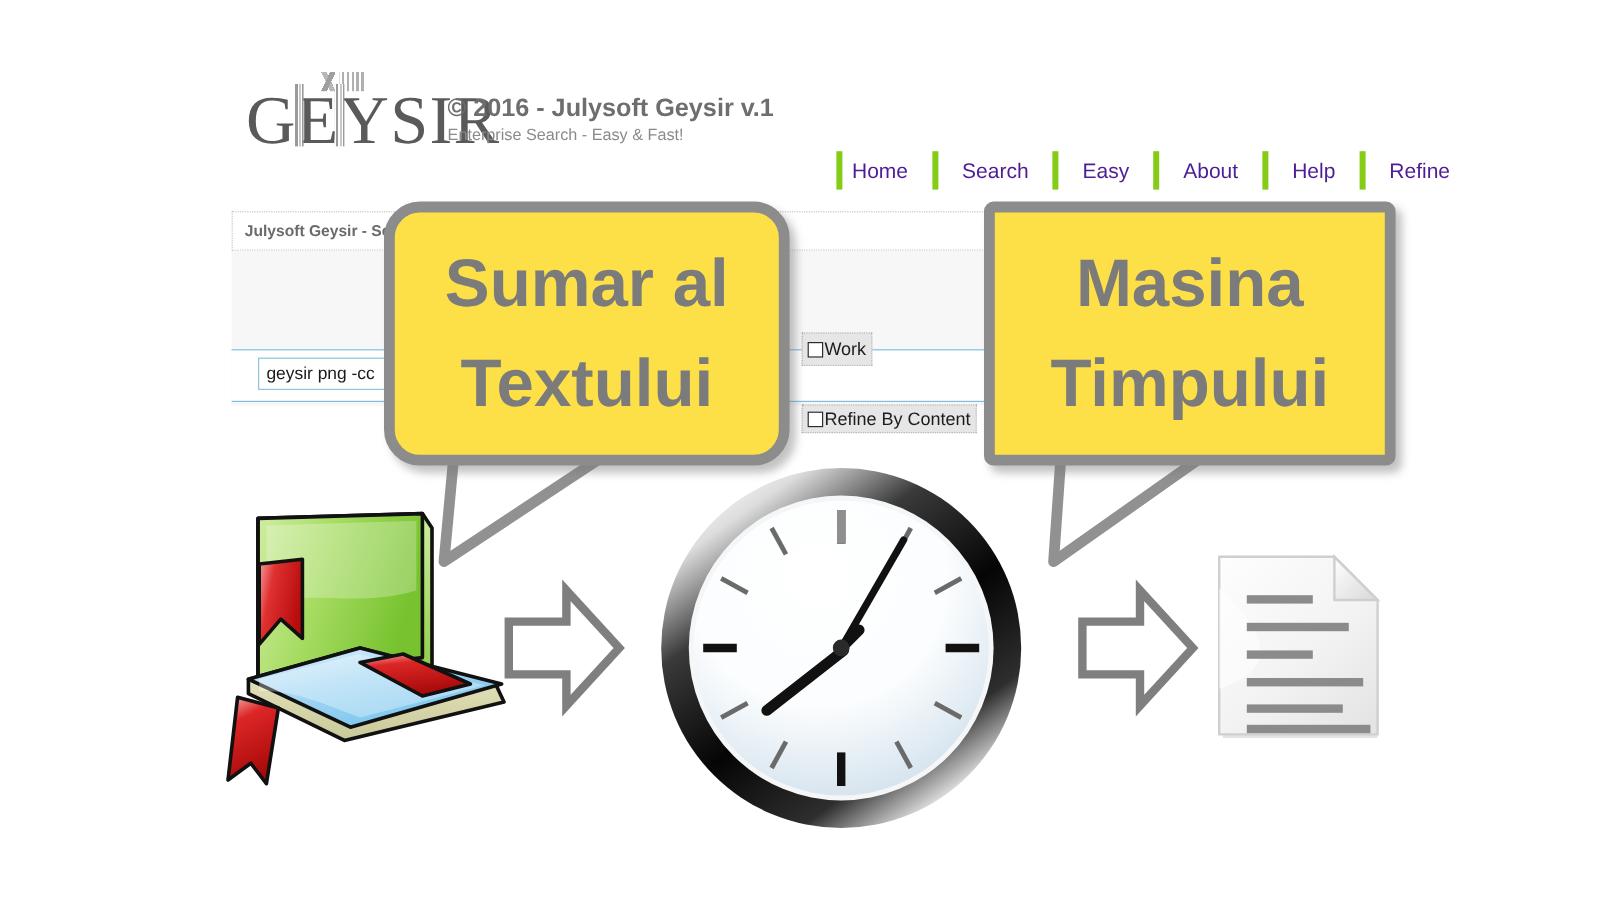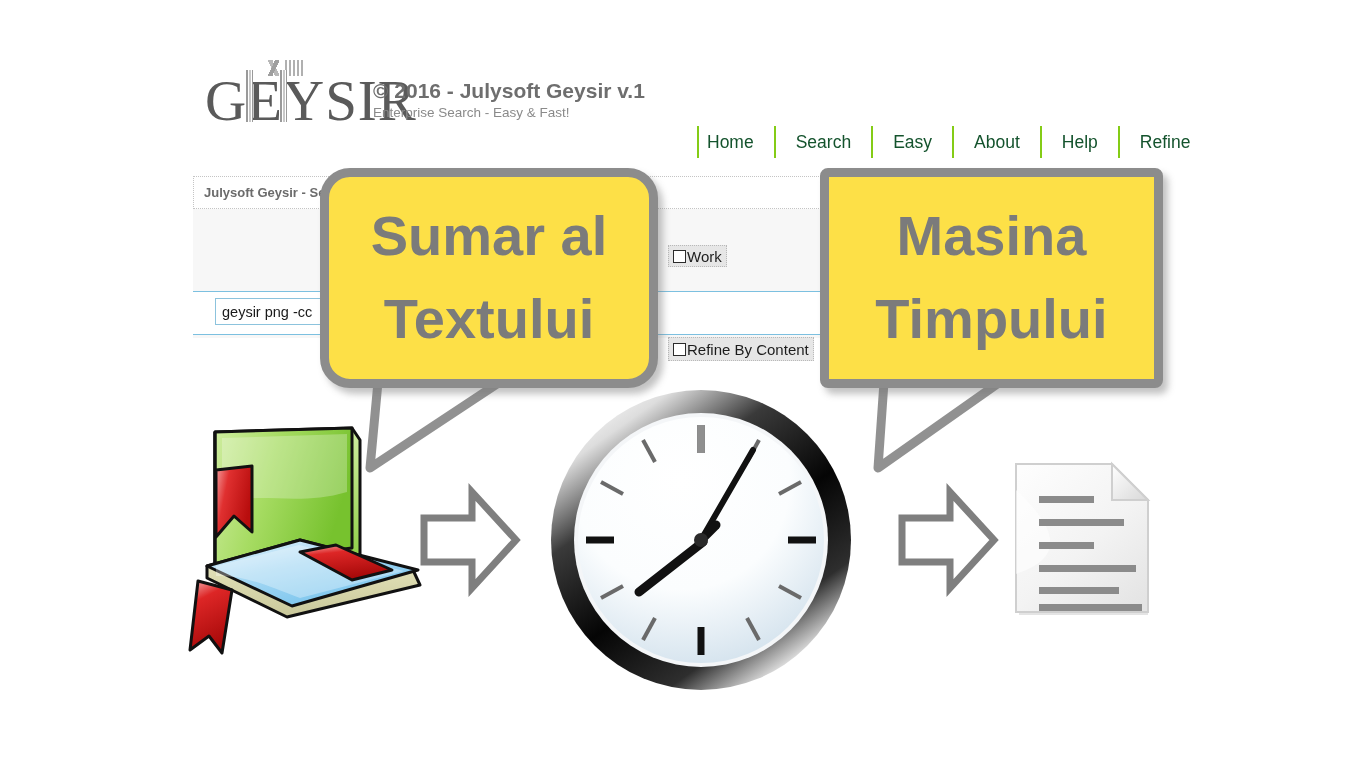--- a/index.html
+++ b/index.html
@@ -101,26 +101,26 @@
     position: absolute;
     left: 697px;
     top: 126px;
     display: flex;
     align-items: center;
     height: 32px;
   }
   .nav-item {
     position: relative;
     font-size: 17.5px;
-    color: #14532d;
+    color: #4c1d95;
     padding: 0 20px;
     line-height: 32px;
     white-space: nowrap;
     cursor: pointer;
-    border-left: 2px solid #84cc16;
+    border-left: 5px solid #84cc16;
   }
   .nav-item:first-child { padding-left: 8px; }
 
   
   #panel {
     position: absolute;
     left: 193px;
     top: 176px;
     width: 962px;
     height: 163px;
@@ -180,21 +180,21 @@
   .chk-box {
     position: absolute;
     border: 1px dotted #b9b9b9;
     background: #e6e6e6;
     box-sizing: border-box;
     display: flex;
     align-items: center;
     padding: 2px 4px;
     cursor: pointer;
   }
-  #chk-network { left: 475px; top: 36px; height: 22px; }
+  #chk-network { left: 475px; top: 68px; height: 28px; }
   #chk-refine  { left: 475px; top: 128px; height: 24px; }
   .chk-square {
     width: 13px;
     height: 13px;
     border: 1.5px solid #2b2b2b;
     background: #ffffff;
     box-sizing: border-box;
     flex: 0 0 auto;
   }
   .chk-label {

